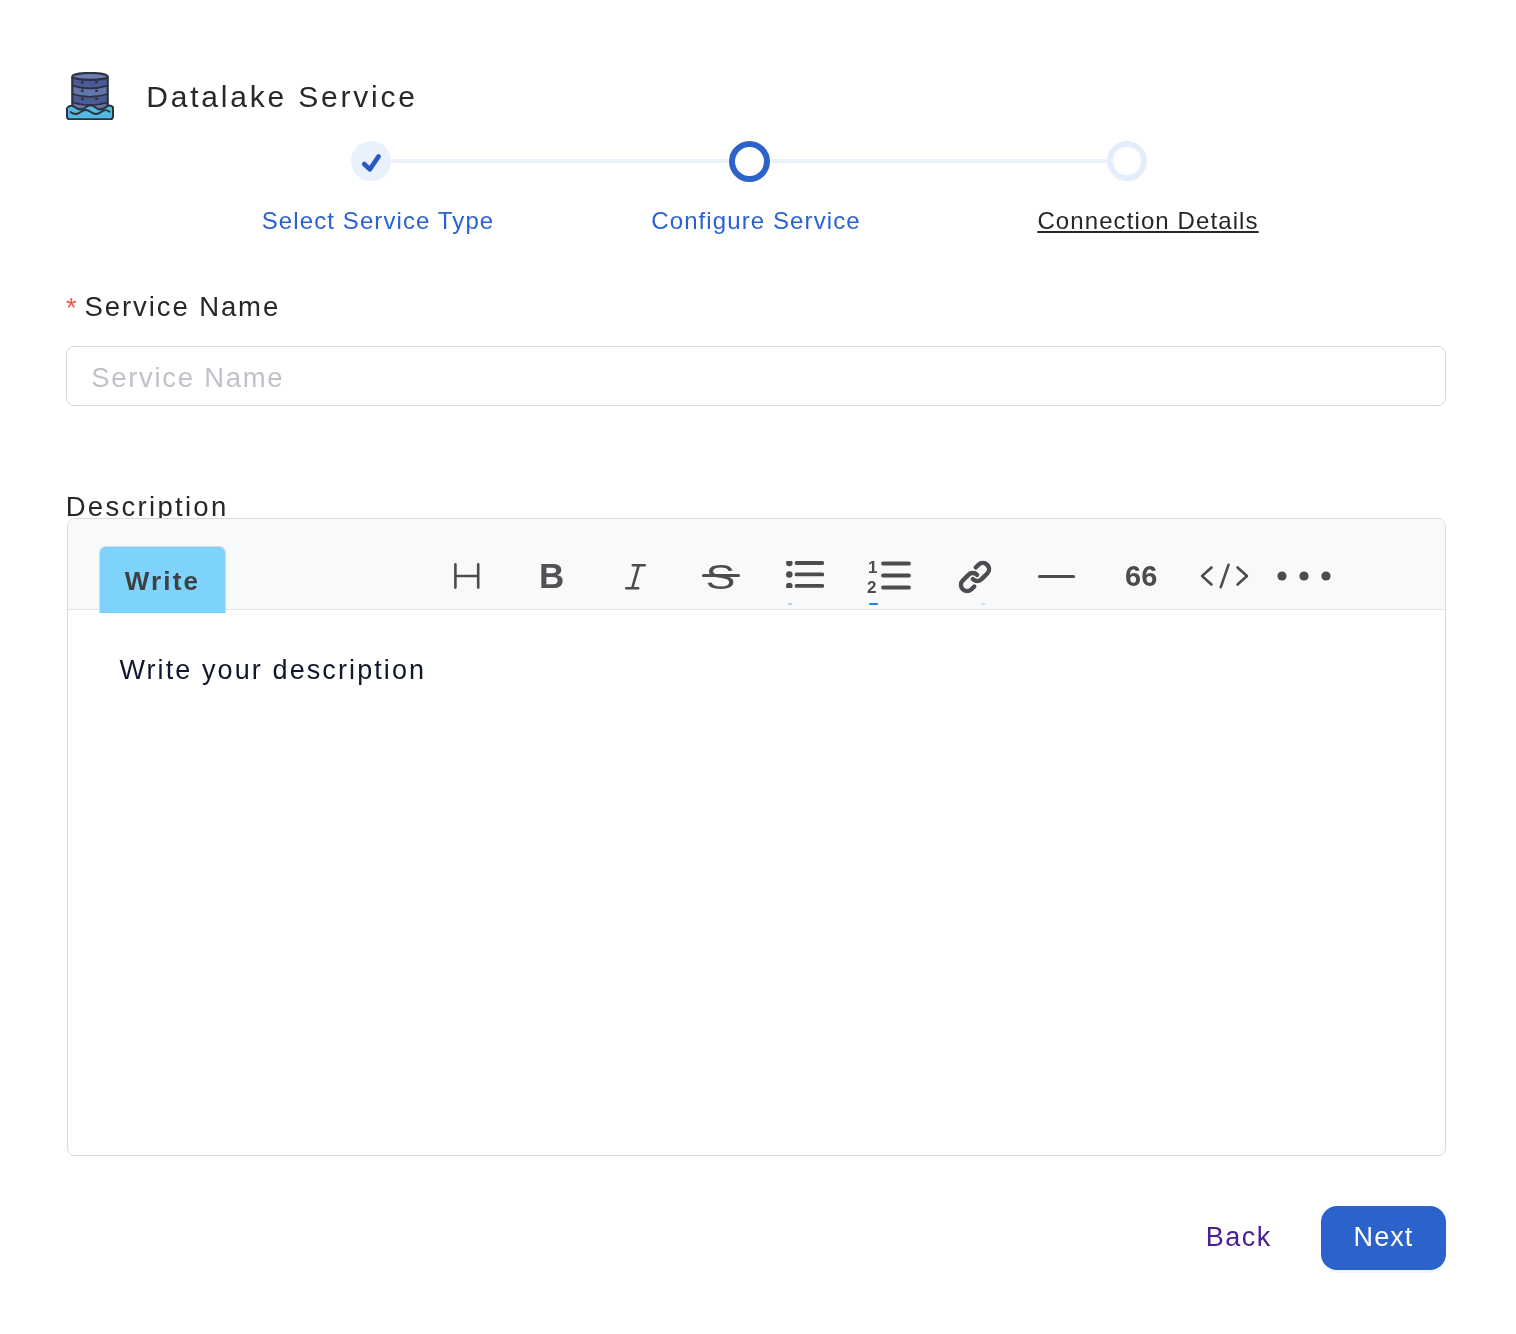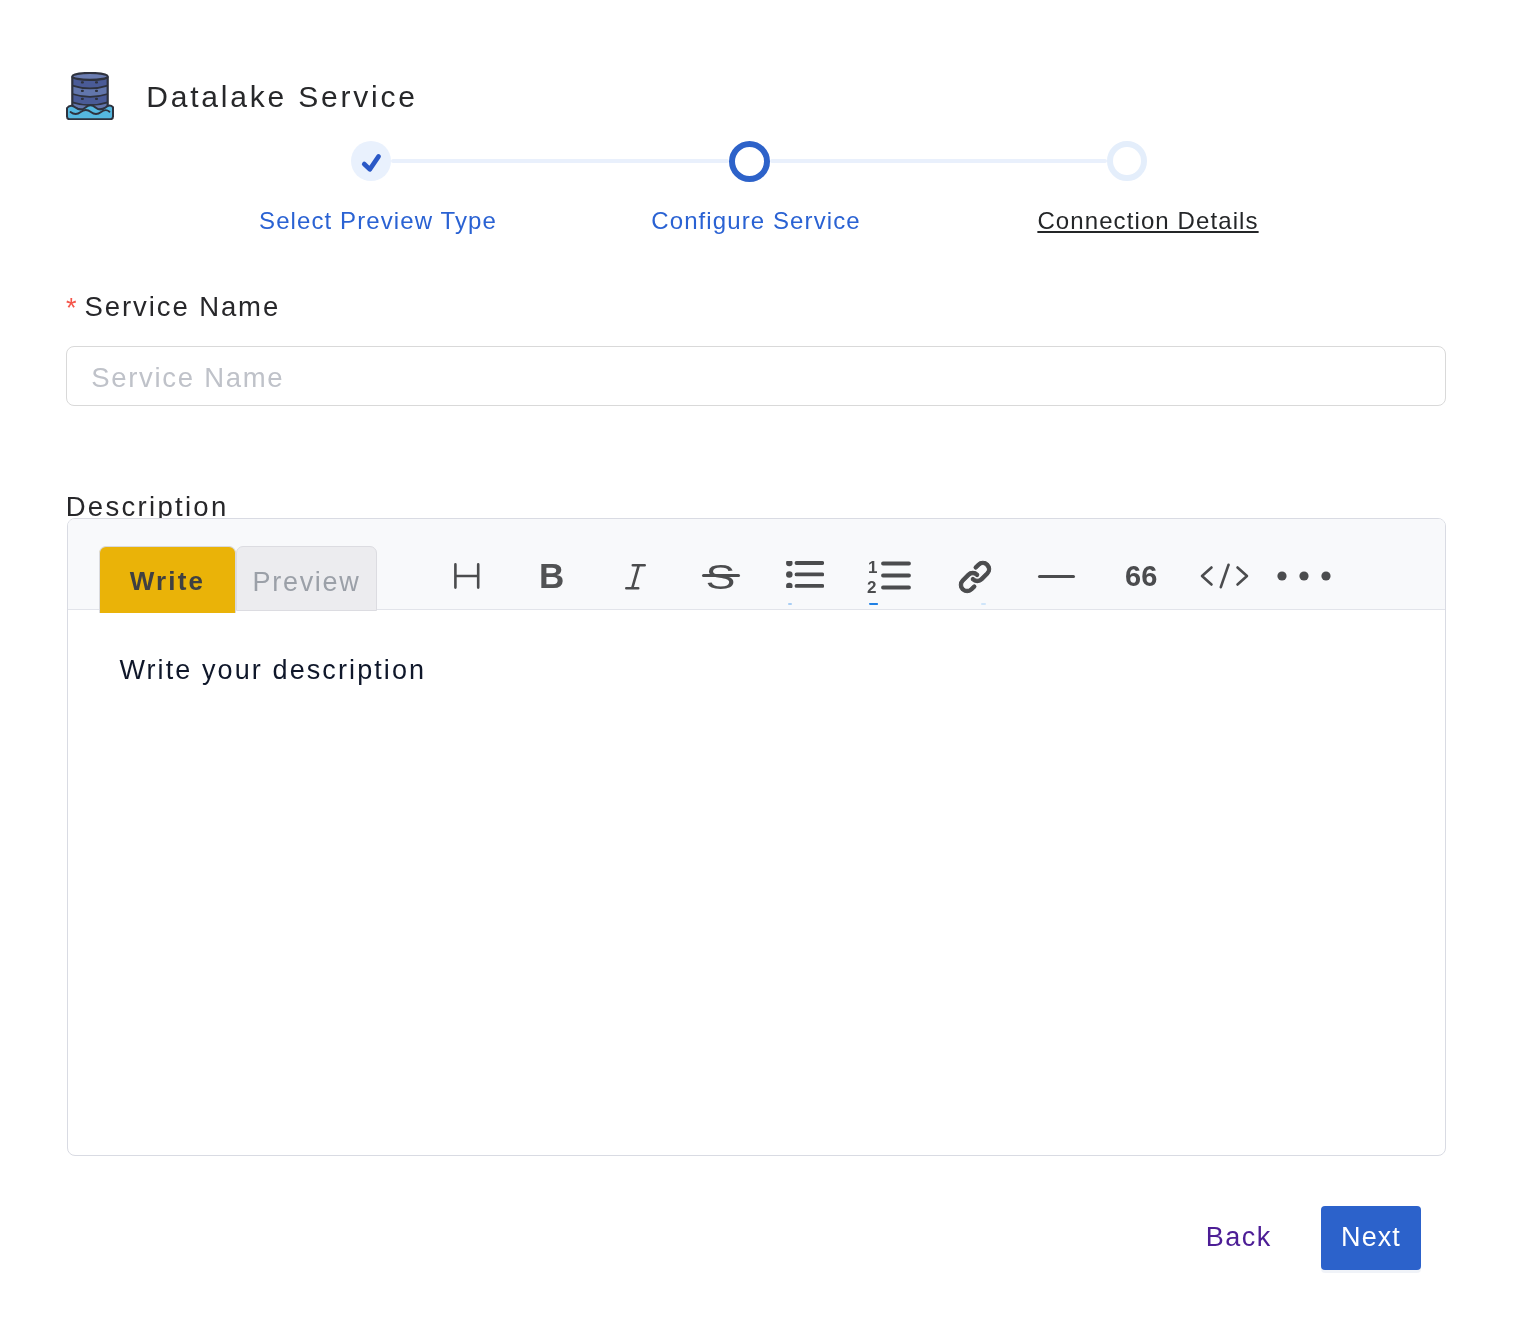--- a/index.html
+++ b/index.html
@@ -21,30 +21,30 @@
   
   .req { left:66px; top:293px; font-size:27px; color:#f5564b; }
   .lbl-service { left:84.6px; top:290.4px; font-size:27.5px; letter-spacing:1.9px; color:#27272a; line-height:34px; }
   .input1 { left:66px; top:346px; width:1380px; height:60px; border:1.5px solid #d9d9d9; border-radius:8px; background:#fff; }
   .ph1 { left:91.2px; top:363px; font-size:27.5px; letter-spacing:1.7px; color:#bfc2c9; line-height:29px; }
   .lbl-desc { left:65.7px; top:462.7px; font-size:27.5px; letter-spacing:2.3px; color:#27272a; line-height:34px;margin-top:27px; }
 
   
   .editor { left:67px; top:518px; width:1379px; height:638px; border:1.5px solid #d9dbe3; border-radius:8px; background:#fff; }
   .ed-head { left:0; top:0; width:100%; height:91px; background:#f8f9fb; border-bottom:1.5px solid #e2e4ea; border-radius:6.5px 6.5px 0 0; }
-  .tab-write { left:31px; top:27px; width:137px; height:67px; background:#eab308; border:1.5px solid #d9dade; border-bottom:none; border-radius:7px 7px 0 0; z-index:3; }
+  .tab-write { left:31px; top:27px; width:127px; height:67px; background:#7dd3fc; border:1.5px solid #d9dade; border-bottom:none; border-radius:7px 7px 0 0; z-index:3; }
   .tab-prev  { left:168px; top:27px; width:141px; height:65px; background:#ececef; border:1.5px solid #dcdce1; border-radius:7px 7px 0 0; z-index:2; }
   .tw-txt { width:100%; text-align:center; top:19px; font-size:26px; font-weight:700; letter-spacing:2.2px; color:#3f4042; }
   .tp-txt { width:100%; text-align:center; top:20px; font-size:27px; letter-spacing:1.7px; color:#9ba0a8; }
   .icon { color:#4b4c4e; }
   .ph2 { left:51.4px; top:135.8px; font-size:27px; letter-spacing:2.1px; color:#0f172a; line-height:30px; }
 
   
   .back { left:1205.7px; top:1222.2px; font-size:27px; letter-spacing:1.5px; color:#4c1d95; line-height:30px; }
-  .next-btn { left:1321px; top:1206px; width:100px; height:64px; background:#2c62cb; border-radius:4px; box-shadow:0 3px 0 rgba(5,45,141,0.06); }
+  .next-btn { left:1321px; top:1206px; width:125px; height:64px; background:#2c62cb; border-radius:16px; box-shadow:0 3px 0 rgba(5,45,141,0.06); }
   .next-txt { width:100%; text-align:center; top:16.3px; font-size:27px; letter-spacing:1.1px; color:#ffffff; line-height:30px; }
 </style>
 </head>
 <body>
 
   <svg class="abs" style="left:66px; top:72px;" width="48" height="48" viewBox="0 0 48 48" fill="none">
     <path d="M6.3 4.5 L6.3 35.5 Q24 41.5 41.7 35.5 L41.7 4.5 Z" fill="#6276ac"></path>
     <path d="M6.3 5 L6.3 13.6 Q24 19.2 41.7 13.6 L41.7 5 Q24 10.5 6.3 5 Z" fill="#4a5b97"></path>
     <path d="M6.3 22 Q24 27.6 41.7 22 L41.7 30.4 Q24 36 6.3 30.4 Z" fill="#4a5b97"></path>
     <path d="M6.3 13.6 Q24 19.2 41.7 13.6 M6.3 22 Q24 27.6 41.7 22 M6.3 30.4 Q24 36 41.7 30.4" stroke="#2e323e" stroke-width="1.8"></path>
@@ -64,36 +64,33 @@
   <div class="abs title">Datalake Service</div>
 
   <div class="abs step-line" style="left:391px; width:338px;"></div>
   <div class="abs step-line" style="left:770px; width:337px;"></div>
   <div class="abs c1"></div>
   <svg class="abs" style="left:350.5px; top:141px;" width="40" height="40" viewBox="0 0 40 40" fill="none">
     <path d="M13.2 23 L18.8 28.4 L27.6 15.4" stroke="#2a58c6" stroke-width="4.6" stroke-linecap="round" stroke-linejoin="round"></path>
   </svg>
   <div class="abs c2"></div>
   <div class="abs c3"></div>
-  <div class="abs slabel blue" style="left:378px;">Select Preview Type</div>
+  <div class="abs slabel blue" style="left:378px;">Select Service Type</div>
   <div class="abs slabel blue" style="left:756px;">Configure Service</div>
   <div class="abs slabel dark" style="left:1148px;text-decoration:underline;">Connection Details</div>
 
   <div class="abs req">*</div>
   <div class="abs lbl-service">Service Name</div>
   <div class="abs input1"></div>
   <div class="abs ph1">Service Name</div>
 
   <div class="abs lbl-desc">Description</div>
 
   <div class="abs editor">
     <div class="abs ed-head"></div>
-    <div class="abs tab-prev">
-      <div class="abs tp-txt">Preview</div>
-    </div>
     <div class="abs tab-write">
       <div class="abs tw-txt">Write</div>
     </div>
 
     <svg class="abs icon" style="left:385.8px; top:44.3px;" width="26" height="26" viewBox="0 0 26 26" fill="none">
       <path d="M1.4 1.4 V24.6 M24.2 1.4 V24.6 M1.4 13 H24.2" stroke="#4b4c4e" stroke-width="2.6" stroke-linecap="round"></path>
     </svg>
     <div class="abs" style="left:471px; top:39px; font-size:35px; font-weight:700; line-height:35px; color:#515254;">B</div>
     <svg class="abs icon" style="left:557.2px; top:44.8px;" width="21" height="26" viewBox="0 0 21 26" fill="none">
       <path d="M7.8 1.3 H19.7 M1.3 24.2 H13.2 M13.75 1.3 L7.25 24.2" stroke="#4b4c4e" stroke-width="2.6" stroke-linecap="round"></path>

